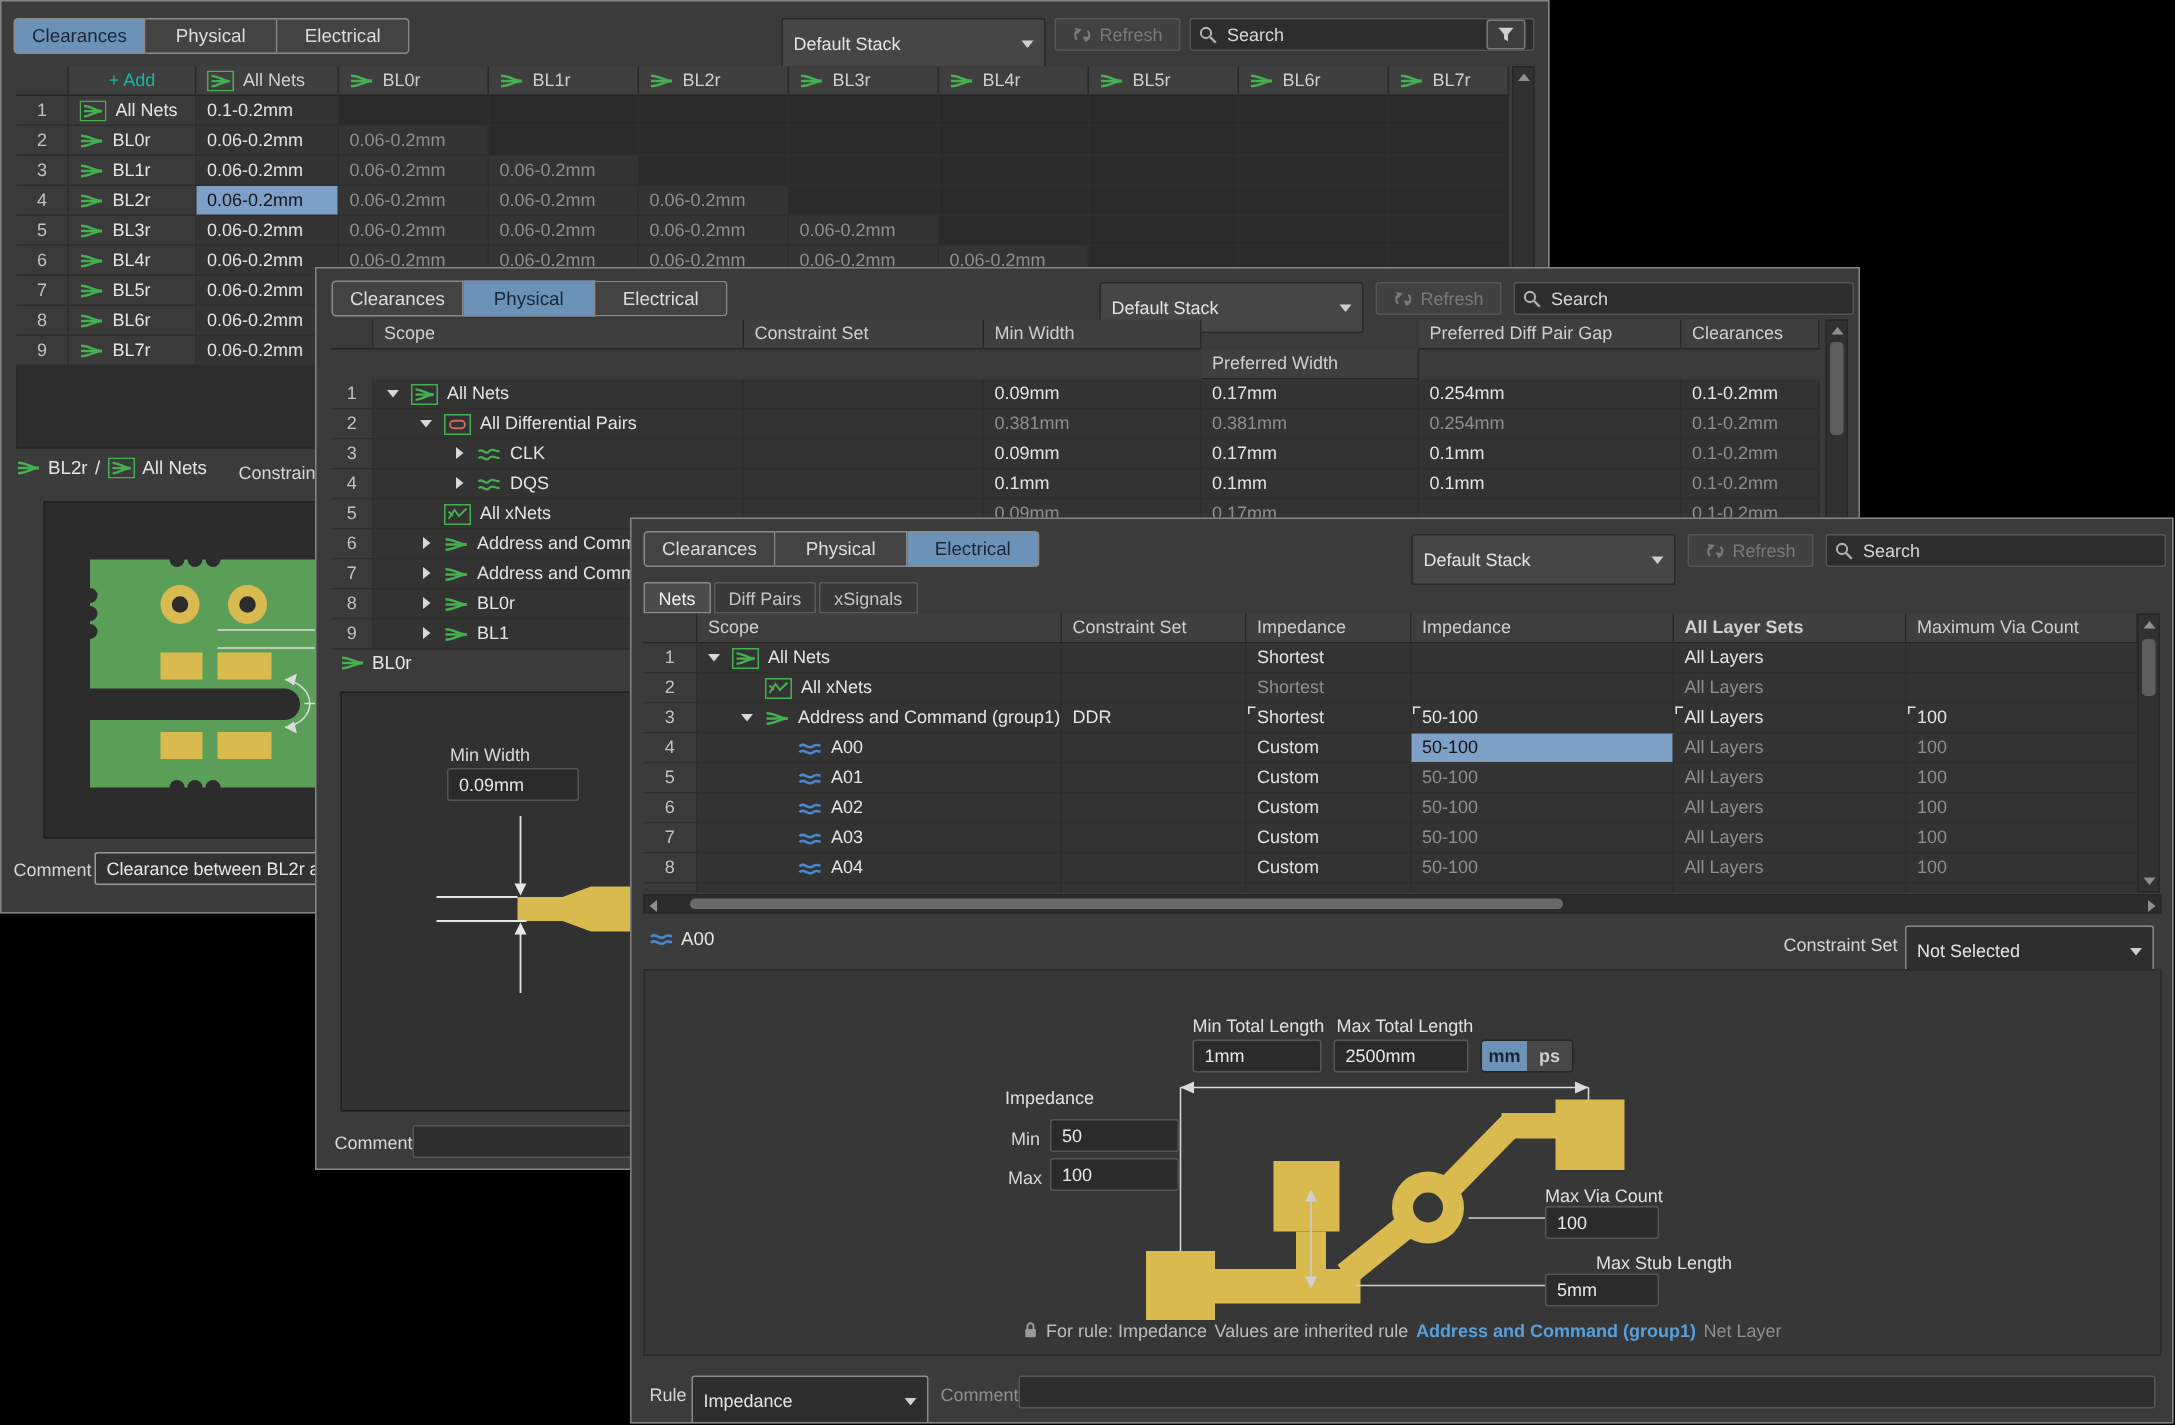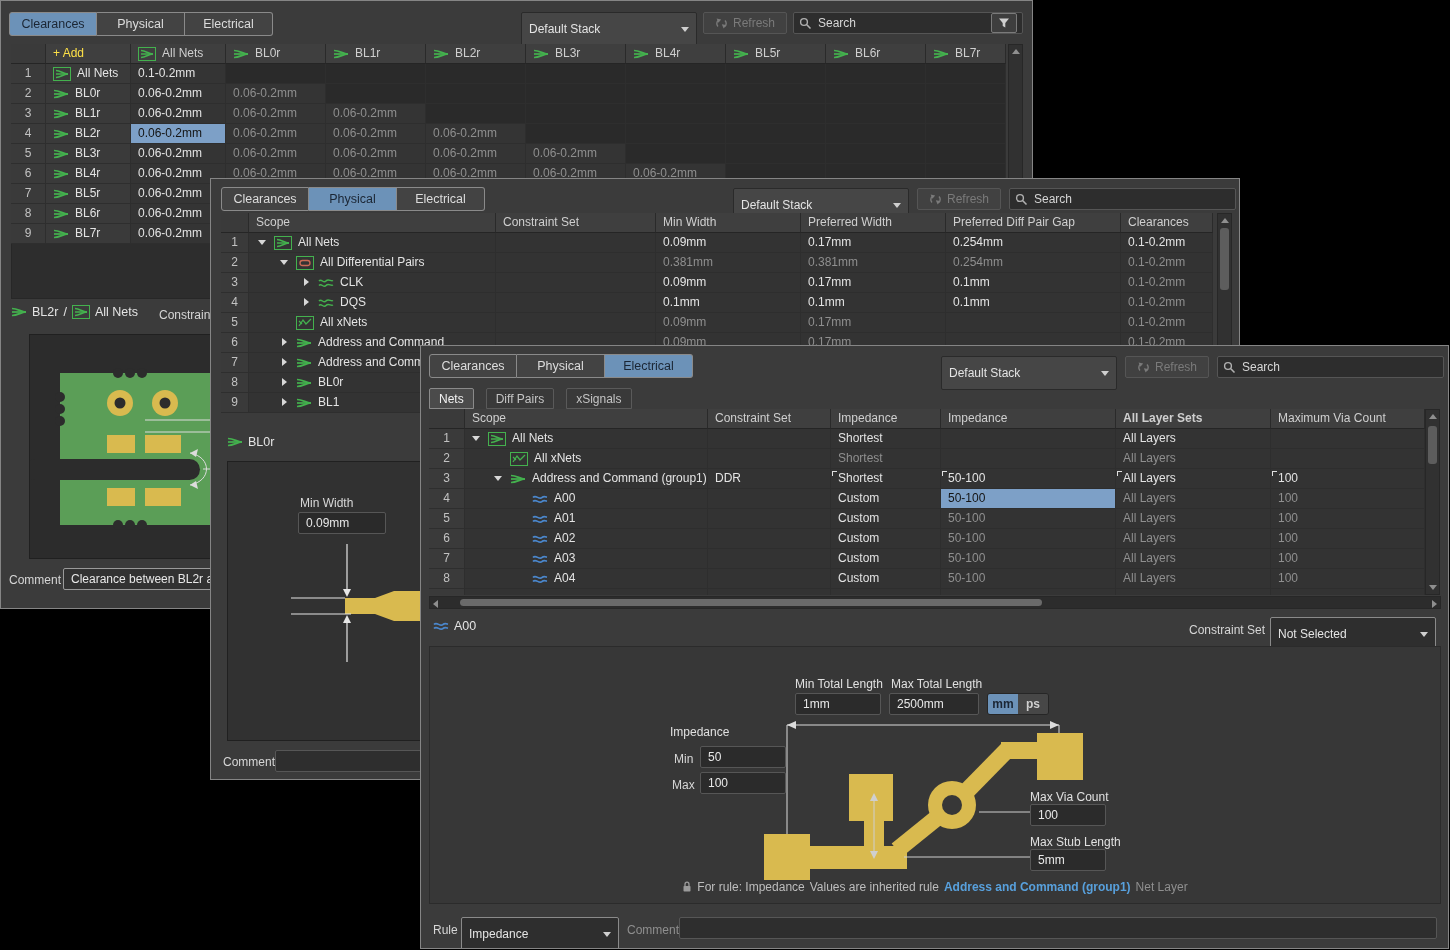--- a/index.html
+++ b/index.html
@@ -10,21 +10,21 @@
 
   
   .tabs{position:absolute;display:flex;}
   .tab{min-width:88px;height:24px;display:flex;align-items:center;justify-content:center;
        font-size:12.5px;color:#dcdcdc;background:#434343;border:1px solid #8a8a8a;border-left-width:0;
        padding:0 6px;box-sizing:border-box;cursor:default;}
   .tab:first-child{border-left-width:1px;border-radius:3px 0 0 3px;}
   .tab:last-child{border-radius:0 3px 3px 0;}
   .tab.active{background:#6c92b8;color:#1b2634;}
 
-  .stabs{position:absolute;display:flex;gap:12px;}
+  .stabs{position:absolute;display:flex;gap:2px;}
   .stab{height:21px;padding:0 9px;font-size:12px;display:flex;align-items:center;
         border:1px solid #5a5a5a;background:#393939;color:#c4c4c4;border-radius:2px 2px 0 0;box-sizing:border-box;}
   .stab.active{background:#4b4b4b;color:#f2f2f2;border-color:#8a8a8a;}
 
   
   .dd{position:absolute;height:22px;background:#464646;border:1px solid #2a2a2a;border-radius:2px;
       color:#e4e4e4;font-size:12px;display:flex;align-items:center;padding:16px 7px;box-sizing:border-box;}
   .dd .dd-arr{margin-left:auto;width:0;height:0;border-left:4px solid transparent;border-right:4px solid transparent;border-top:5px solid #cfcfcf;}
   .dd.dark{background:#2e2e2e;border-color:#8a8a8a;}
   .btn{position:absolute;height:22px;background:#414141;border:1px solid #555;border-radius:2px;
@@ -39,21 +39,21 @@
   .tr{display:flex;}
   .tc{height:20px;line-height:19px;padding:0 7px;border-right:1px solid #2e2e2e;border-bottom:1px solid #2e2e2e;
       white-space:nowrap;overflow:hidden;color:#e4e4e4;background:#333;box-sizing:border-box;flex:none;}
   .th{background:#3f3f3f;color:#cfcfcf;border-right:1px solid #2a2a2a;border-bottom:1px solid #252525;}
   .num{background:#3a3a3a;color:#c2c2c2;text-align:center;padding:0;}
   .cell-empty{background:#2a2a2a;}
   .cell-filled{background:#343434;}
   .dim{color:#8f8f8f;}
   .selcell{background:#7da0c7 !important;color:#141414 !important;}
   .scope{display:flex;align-items:center;gap:6px;}
-  .addcol{color:#fde047;text-align:left;display:block;}
+  .addcol{color:#14b8a6;text-align:center;display:block;}
   .icn{display:inline-flex;flex:none;align-items:center;}
   .exp{width:11px;height:11px;flex:none;position:relative;display:inline-block;}
   .exp.open::before{content:"";position:absolute;left:1px;top:3px;border-left:4.5px solid transparent;border-right:4.5px solid transparent;border-top:5.5px solid #d8d8d8;}
   .exp.closed::before{content:"";position:absolute;left:3px;top:1px;border-top:4.5px solid transparent;border-bottom:4.5px solid transparent;border-left:5.5px solid #d8d8d8;}
   .mk{position:relative;display:inline-block;}
   .mk::before{content:"";position:absolute;left:-6px;top:2px;width:4px;height:4px;border-left:1px solid #e0e0e0;border-top:1px solid #e0e0e0;}
 
   
   .vscroll{position:absolute;width:15px;background:#313131;border:1px solid #272727;box-sizing:border-box;}
   .hscroll{position:absolute;height:13px;background:#2c2c2c;border:1px solid #272727;box-sizing:border-box;}
@@ -564,21 +564,21 @@
       </span>
     <span>Search</span>
   </div>
 
   <div class="tbl" id="phys-tbl" style="left:10px;top:34px;">
       <div class="tr">
         <div class="tc th num" style="width: 28px;"></div>
         <div class="tc th" style="width: 247px;">Scope</div>
         <div class="tc th" style="width: 160px;">Constraint Set</div>
         <div class="tc th" style="width: 145px;">Min Width</div>
-        <div class="tc th" style="width: 145px;">Preferred Width</div>
+        <div class="tc th" style="width: 145px; margin-top: 20px;">Preferred Width</div>
         <div class="tc th" style="width: 175px;">Preferred Diff Pair Gap</div>
         <div class="tc th" style="width: 92px;">Clearances</div>
       </div>
       <div class="tr">
         <div class="tc num" style="width: 28px;">1</div>
         <div class="tc scope" style="width: 247px; padding-left: 8px;">
           <span class="exp open"></span>
           <span class="icn">
             <svg width="18" height="14" viewBox="0 0 18 14">
               <rect x="0.5" y="0.5" width="17" height="13" fill="none" stroke="#44b14e"></rect>
@@ -1102,21 +1102,21 @@
         <line x1="122" y1="80" x2="122" y2="138"></line>
         <line x1="227" y1="95" x2="278" y2="95"></line>
         <line x1="152" y1="140" x2="278" y2="140"></line>
       </g>
       <polygon points="122,76 118,84 126,84" fill="#cfcfcf"></polygon>
       <polygon points="122,142 118,134 126,134" fill="#cfcfcf"></polygon>
     </svg>
 
     <div class="lbl" style="left:600px;top:143px;color:#e0e0e0;">Max Via Count</div>
     <div class="inp" style="left:600px;top:157px;width:76px;">100</div>
-    <div class="lbl" style="left:600px;top:188px;color:#e0e0e0;">Max Stub Length</div>
+    <div class="lbl" style="left:634px;top:188px;color:#e0e0e0;">Max Stub Length</div>
     <div class="inp" style="left:600px;top:202px;width:76px;">5mm</div>
 
     <div class="note" style="top:233px;">
       <span class="icn">
           <svg width="10" height="12" viewBox="0 0 10 12">
             <rect x="1.5" y="5" width="7" height="5.5" rx="0.8" fill="#9a9a9a"></rect>
             <path d="M3 5 V3.4 A2 2.2 0 0 1 7 3.4 V5" fill="none" stroke="#9a9a9a" stroke-width="1.3"></path>
           </svg>
         </span>
       <span class="npre">For rule: Impedance</span>

